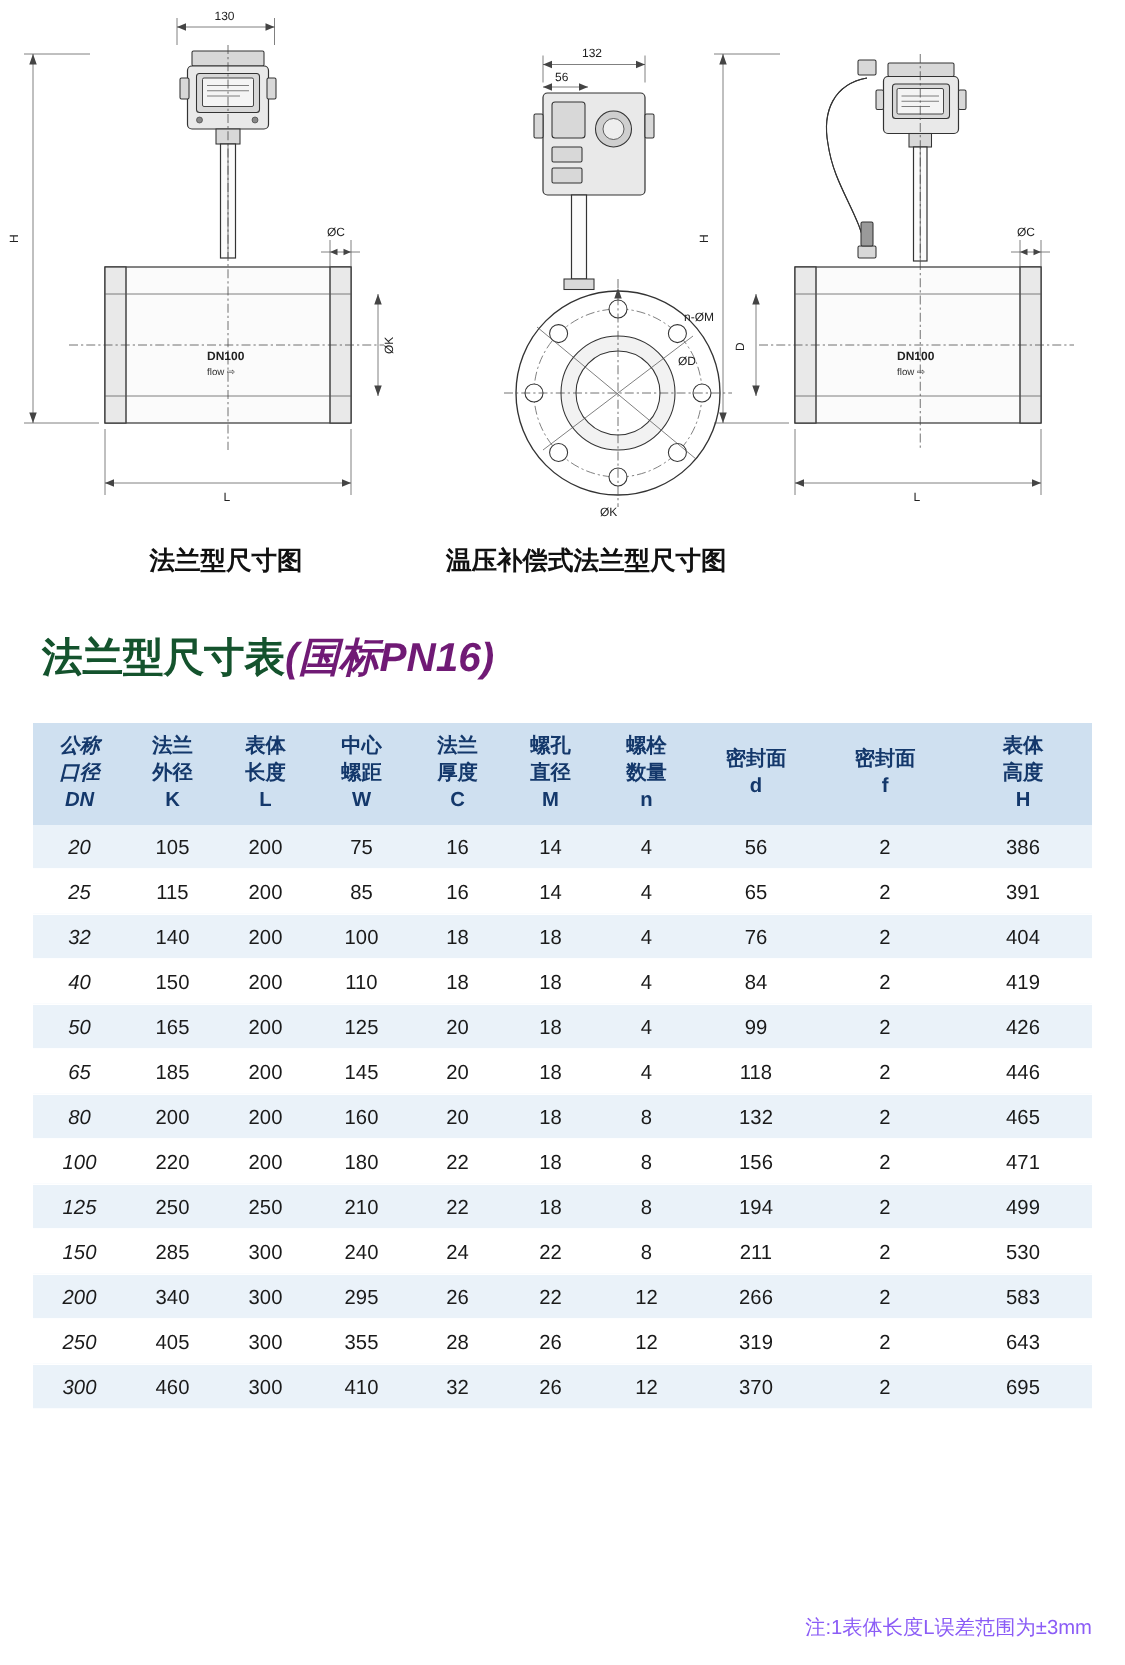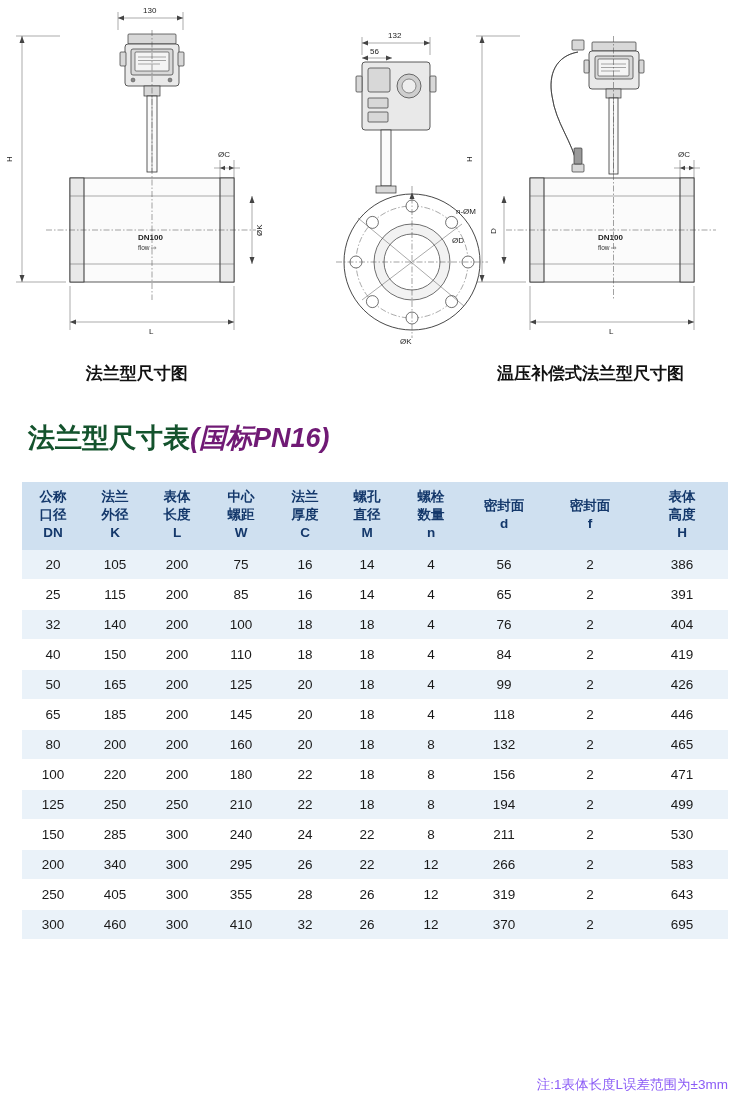--- a/index.html
+++ b/index.html
@@ -21,32 +21,32 @@
   #drawings {
     position: relative;
     width: 750px;
     height: 400px;
   }
   #drawings svg { display: block; }
 
   .caption-row {
     position: absolute;
     top: 362px;
-    left: 0;
+    left: 14px;
     width: 684px;
     display: flex;
   }
   .caption {
     font-size: 17px;
     font-weight: bold;
     color: #111;
     text-align: center;
   }
   .cap1 { width: 300px; }
-  .cap2 { width: 450px; text-align: right; padding-left: 10px;}
+  .cap2 { width: 450px; text-align: left; padding-left: 10px;}
 
   
   #title-block {
     position: absolute;
     top: 420px;
     left: 28px;
     font-size: 27px;
     font-weight: bold;
     letter-spacing: 0px;
   }
@@ -83,21 +83,21 @@
   #dim-table tbody td {
     padding: 7px 0;
     font-size: 13.5px;
     color: #1a1a1a;
     border-bottom: 1px solid #ffffff;
   }
   #dim-table tbody tr.odd td { background: #ffffff; }
   #dim-table tbody tr.even td { background: #eaf2f9; }
 
   
-  .c0 { width: 62px; }
+  .c0 { width: 62px; font-style: italic; }
   .c1 { width: 62px; }
   .c2 { width: 62px; }
   .c3 { width: 66px; }
   .c4 { width: 62px; }
   .c5 { width: 62px; }
   .c6 { width: 66px; }
   .c7 { width: 80px; }
   .c8 { width: 92px; }
   .c9 { width: 92px; }
 

